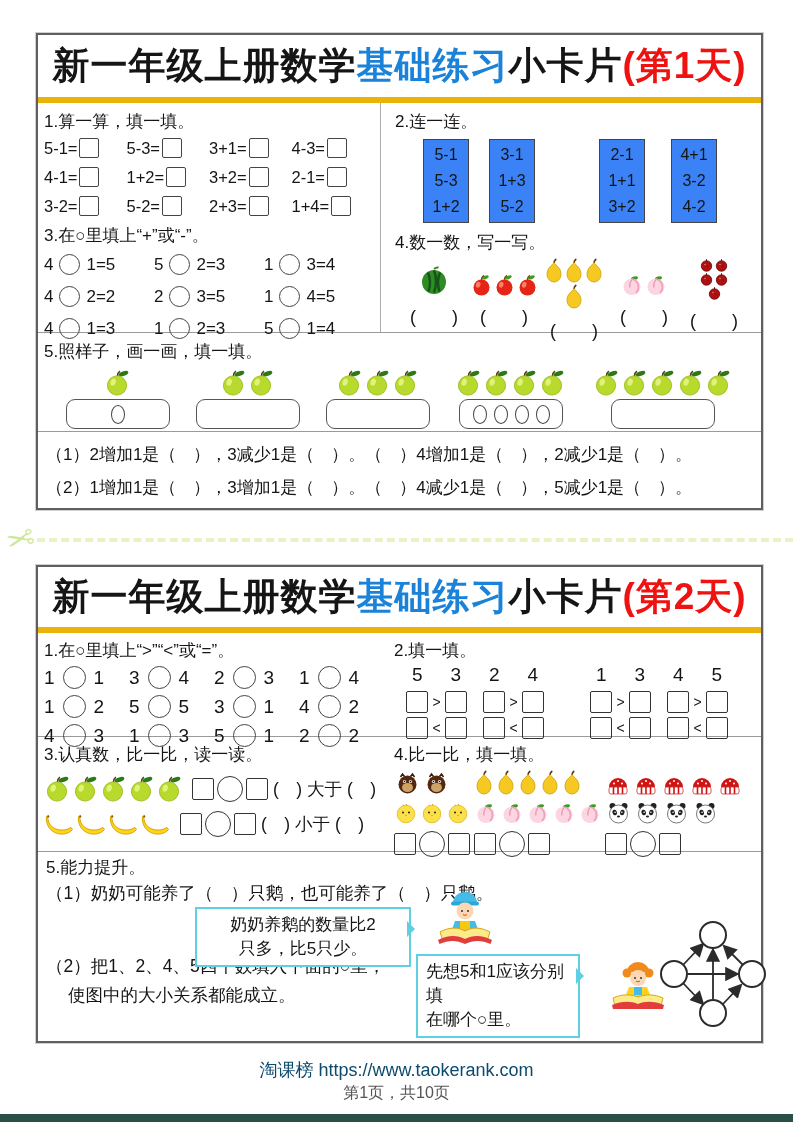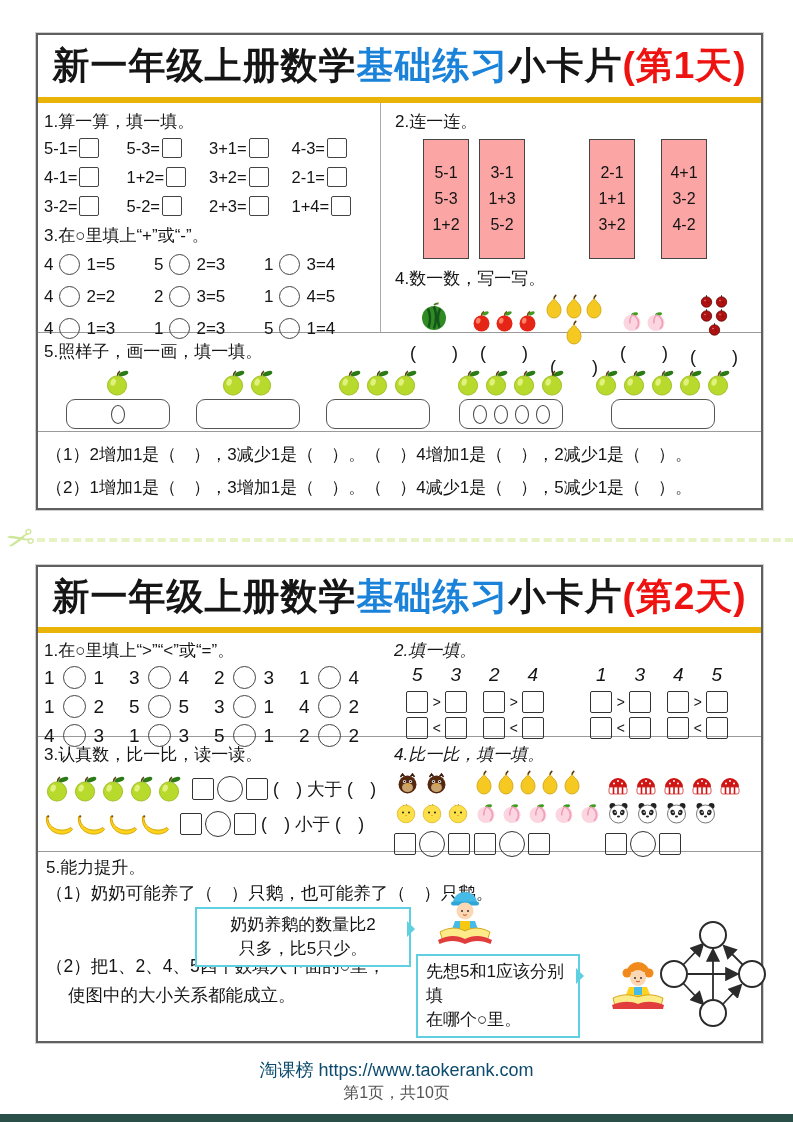--- a/index.html
+++ b/index.html
@@ -35,24 +35,24 @@
 
   .g4 { display:grid; grid-template-columns:repeat(4,1fr); row-gap:9px; margin:5px 0 8px; }
   .calc { display:flex; align-items:center; font-size:16.5px; white-space:nowrap; }
   .abox { width:20px; height:20px; border:1.5px solid #444; border-radius:2px; margin-left:2px; flex:none; }
 
   .g3 { display:grid; grid-template-columns:repeat(3,1fr); row-gap:11px; margin-top:7px; }
   .opcell { display:flex; align-items:center; gap:6px; font-size:17px; white-space:nowrap; }
   .ocircle { width:21px; height:21px; border:1.5px solid #444; border-radius:50%; flex:none; }
 
   .matchrow { display:flex; margin:6px 0 8px; }
-  .matchbox { width:46px; border:1.5px solid #444; padding:20px 0; text-align:center;
-              font-size:16px; line-height:26px; background:#fca5a5; }
+  .matchbox { width:46px; border:1.5px solid #444; padding:2px 0; text-align:center;
+              font-size:16px; line-height:26px; background:#3b82f6; }
   .matchrow .matchbox:nth-of-type(1){ margin-left:28px; }
-  .matchrow .matchbox:nth-of-type(2){ margin-left:10px; }
+  .matchrow .matchbox:nth-of-type(2){ margin-left:20px; }
   .matchrow .matchbox:nth-of-type(3){ margin-left:64px; }
   .matchrow .matchbox:nth-of-type(4){ margin-left:26px; }
 
   .countrow { display:flex; justify-content:space-between; padding:2px 4px 0; }
   .cgroup { display:flex; flex-direction:column; align-items:center; width:70px; }
   .icons { display:flex; flex-wrap:wrap; justify-content:center; align-items:flex-end; }
   .cgroup .icons { min-height:38px; max-width:70px; }
   .cgroup .icons.berries { max-width:44px; }
   .paren { font-size:18px; margin-top:9px; white-space:pre; }
 
@@ -62,21 +62,21 @@
   .agroup .icons { min-height:31px; align-items:flex-end; }
   .obox { width:104px; height:30px; border:1.5px solid #555; border-radius:9px; margin-top:3px;
           display:flex; align-items:center; justify-content:center; gap:7px; }
   .oc { width:14px; height:19px; border:1.5px solid #444; border-radius:50%; display:inline-block; }
 
   .lines { padding:6px 8px 0; font-size:17px; line-height:33px; white-space:nowrap; }
 
   
   .row1 { display:flex; height:104px; border-bottom:1px solid #9a9a9a; }
   .c2L { width:352px; padding:3px 6px; }
-  .c2R { flex:1; padding:3px 4px;font-style:italic; }
+  .c2R { flex:1; padding:3px 4px; }
 
   .g4b { display:grid; grid-template-columns:repeat(4,1fr); row-gap:6px; margin-top:4px; }
   .cmp { display:flex; align-items:center; gap:8px; font-size:19px; }
   .ccirc { width:23px; height:23px; border:1.5px solid #444; border-radius:50%; flex:none; }
 
   .fgroups { display:flex; margin-top:2px; }
   .fgroup { display:flex; flex-direction:column; }
   .fgroups .fgroup:nth-of-type(1){ margin-left:12px; }
   .fgroups .fgroup:nth-of-type(2){ margin-left:16px; }
   .fgroups .fgroup:nth-of-type(3){ margin-left:46px; }

